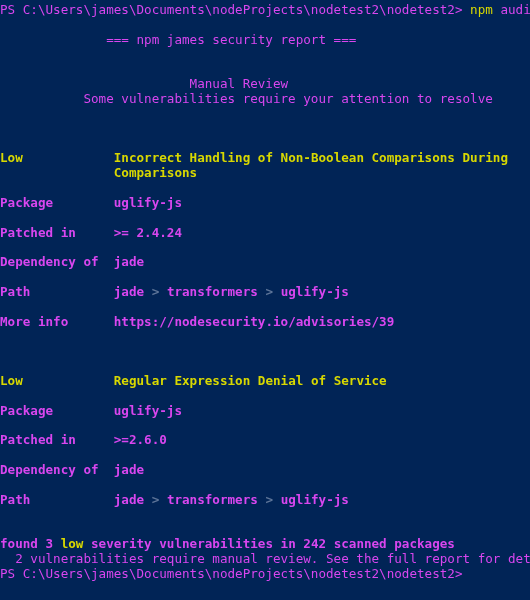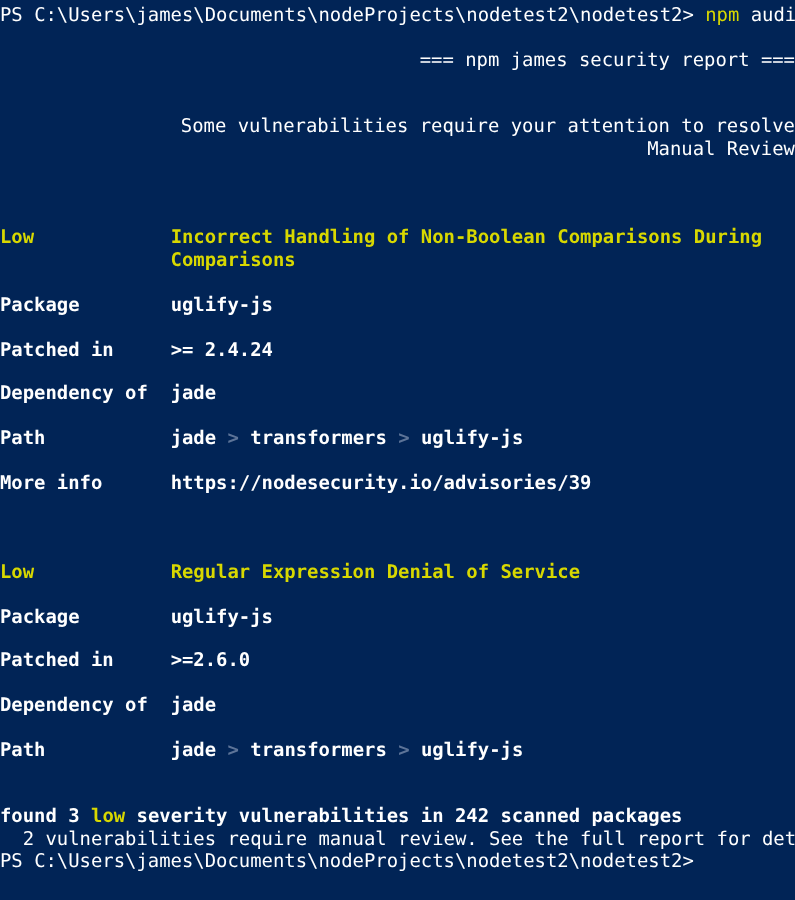--- a/index.html
+++ b/index.html
@@ -28,21 +28,21 @@
     white-space: pre;
     height: 14.85px;
     line-height: 14.85px;
     font-size: 12.6px;
   }
   .blank {
     white-space: pre;
     height: 14.85px;
     line-height: 14.85px;
   }
-  .c-white   { color: #ffffff; text-align: right; }
+  .c-white   { color: #d946ef; }
   .c-yellow  { color: #d8d800; margin-top: 20px; }
   .c-dim     { color: #5d7498; }
   .pad-top   { height: 3px; }
   .row {
     white-space: pre;
     height: 14.85px;
     line-height: 14.85px;
     font-weight: bold;
   }
   .seg { display: inline; white-space: pre; }
@@ -56,22 +56,22 @@
 
   <div class="line"><span class="seg c-white">PS </span><span class="seg c-white">C:\Users\james\Documents\nodeProjects\nodetest2\nodetest2</span><span class="seg c-white">&gt; </span><span class="seg c-yellow">npm</span><span class="seg c-white"> audit</span></div>
 
   <div class="blank"> </div>
 
   <div class="line c-white">              === npm james security report ===</div>
 
   <div class="blank"> </div>
   <div class="blank"> </div>
 
+  <div class="line c-white">                         Manual Review</div>
   <div class="line c-white">           Some vulnerabilities require your attention to resolve</div>
-  <div class="line c-white">                         Manual Review</div>
 
   <div class="blank"> </div>
 
 
   <div class="blank"> </div>
   <div class="blank"> </div>
 
   <div>
     <div class="row"><span class="seg c-yellow">Low</span><span class="seg">            </span><span class="seg c-yellow">Incorrect Handling of Non-Boolean Comparisons During</span></div>
     <div class="row"><span class="seg">               </span><span class="seg c-yellow">Comparisons</span></div>

